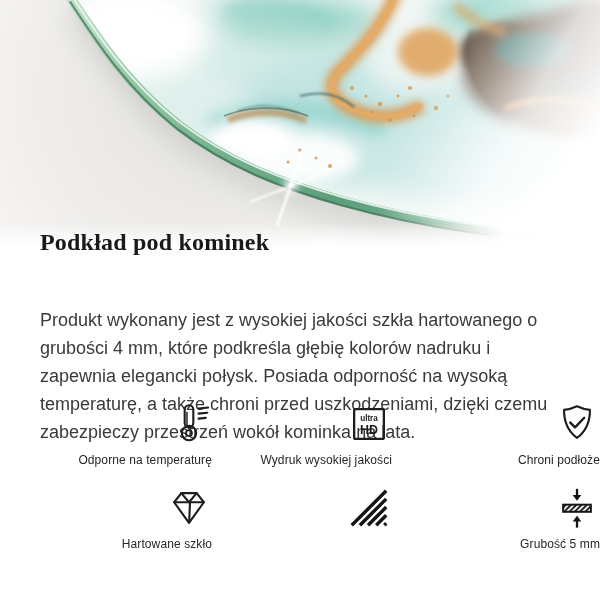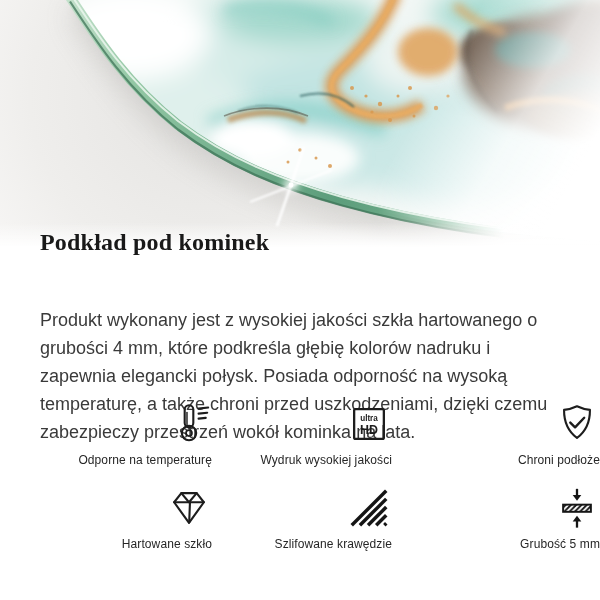--- a/index.html
+++ b/index.html
@@ -213,21 +213,20 @@
     </div>
 
     <div class="feature">
       <svg class="ficon" viewBox="0 0 48 48" stroke="#151515" stroke-width="3.6" stroke-linecap="butt">
         <line x1="6" y1="42" x2="42" y2="6"></line>
         <line x1="14.5" y1="42" x2="42" y2="14.5"></line>
         <line x1="23" y1="42" x2="42" y2="23"></line>
         <line x1="31.5" y1="42" x2="42" y2="31.5"></line>
         <line x1="40" y1="42" x2="42" y2="40"></line>
       </svg>
-      <div class="label">Szlifowane krawędzie</div>
     </div>
 
     <div class="feature">
       <svg class="ficon" viewBox="0 0 48 48">
         <defs>
           <pattern id="hatch6" patternUnits="userSpaceOnUse" width="5.5" height="5.5">
             <path d="M0,5.5 L5.5,0 M-1.4,1.4 L1.4,-1.4 M4.1,6.9 L6.9,4.1" stroke="#151515" stroke-width="2"></path>
           </pattern>
         </defs>
         <rect x="9.5" y="20.5" width="29" height="7.5" fill="url(#hatch6)" stroke="#151515" stroke-width="2"></rect>

